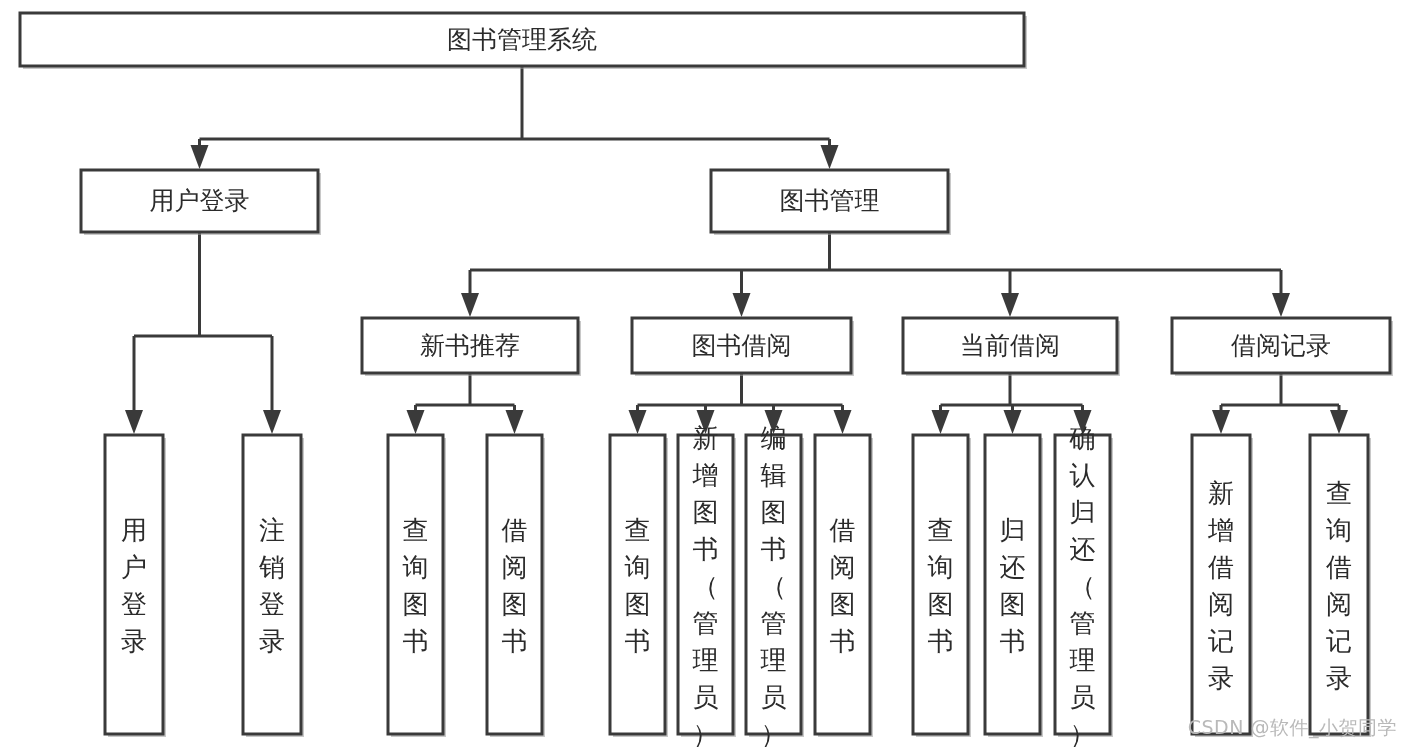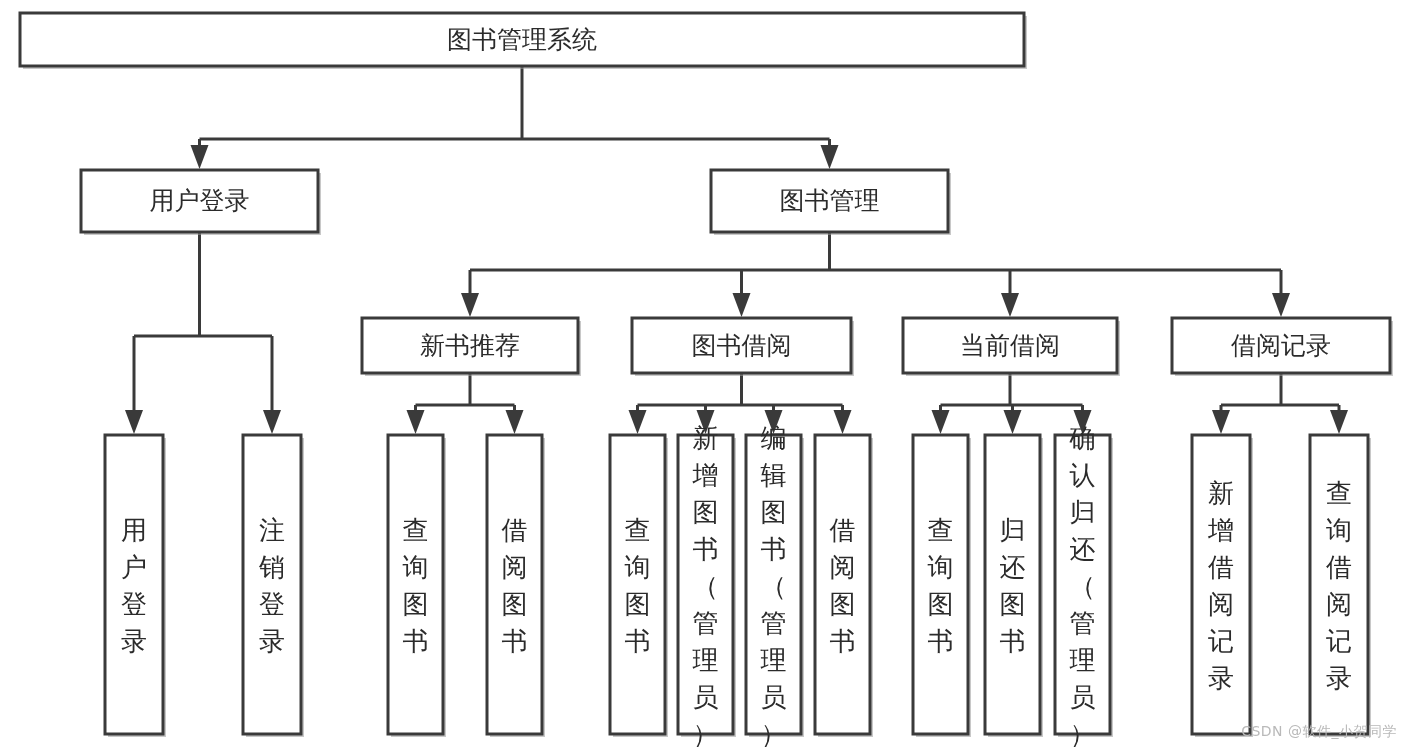--- a/index.html
+++ b/index.html
@@ -51,21 +51,21 @@
     font-family: "DejaVu Sans", "Liberation Sans", sans-serif;
     font-size: 26px;
     fill: #2b2b2b;
     text-anchor: middle;
   }
   .watermark {
     position: absolute;
     right: 8px;
     bottom: 6px;
     font-family: "DejaVu Sans", "Liberation Sans", sans-serif;
-    font-size: 14px;
+    font-size: 19px;
     color: #b9b9b9;
     letter-spacing: 0.5px;
     white-space: nowrap;
     user-select: none;
     text-align: center;
   }
 </style>
 </head>
 <body>
 

